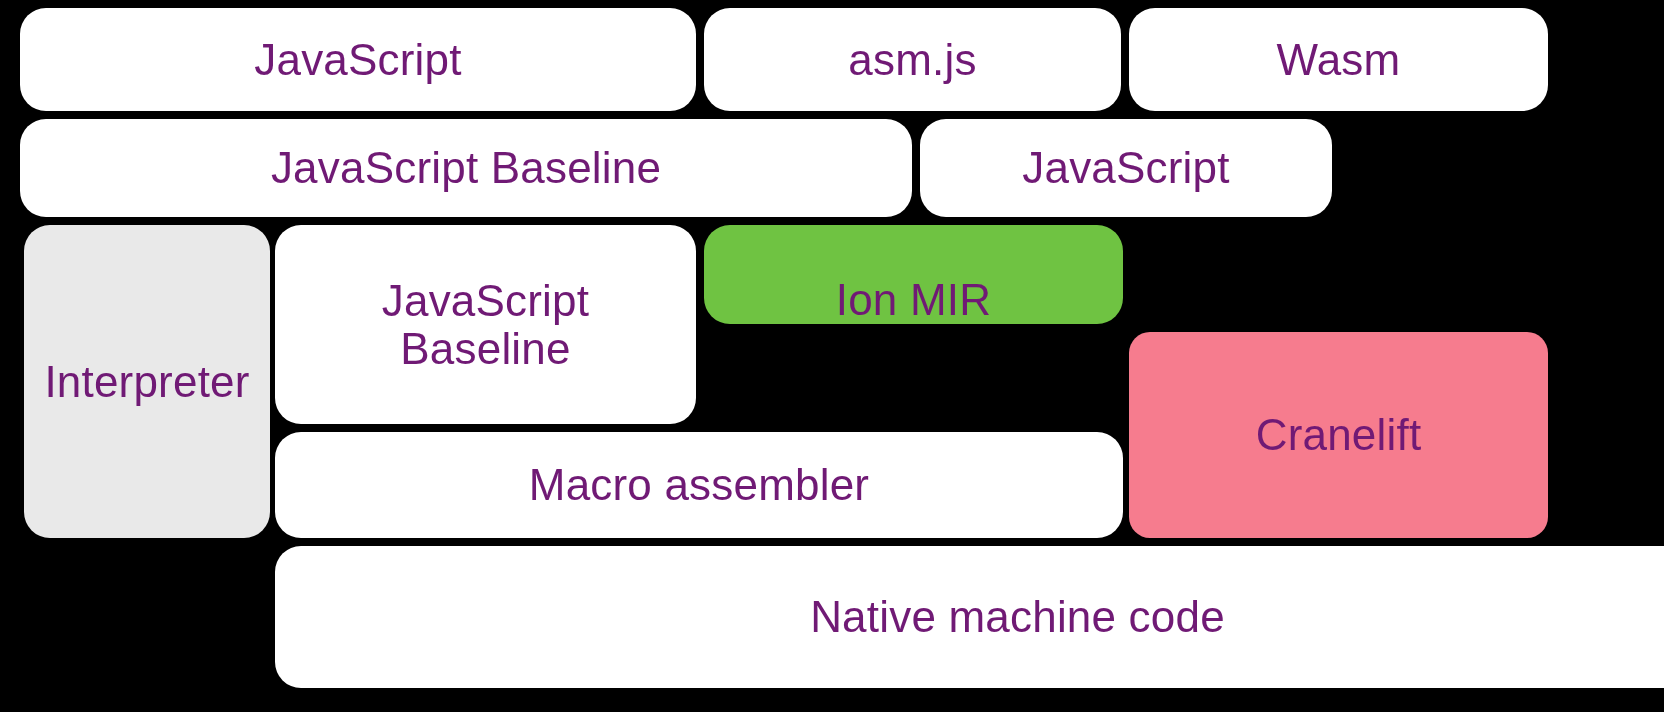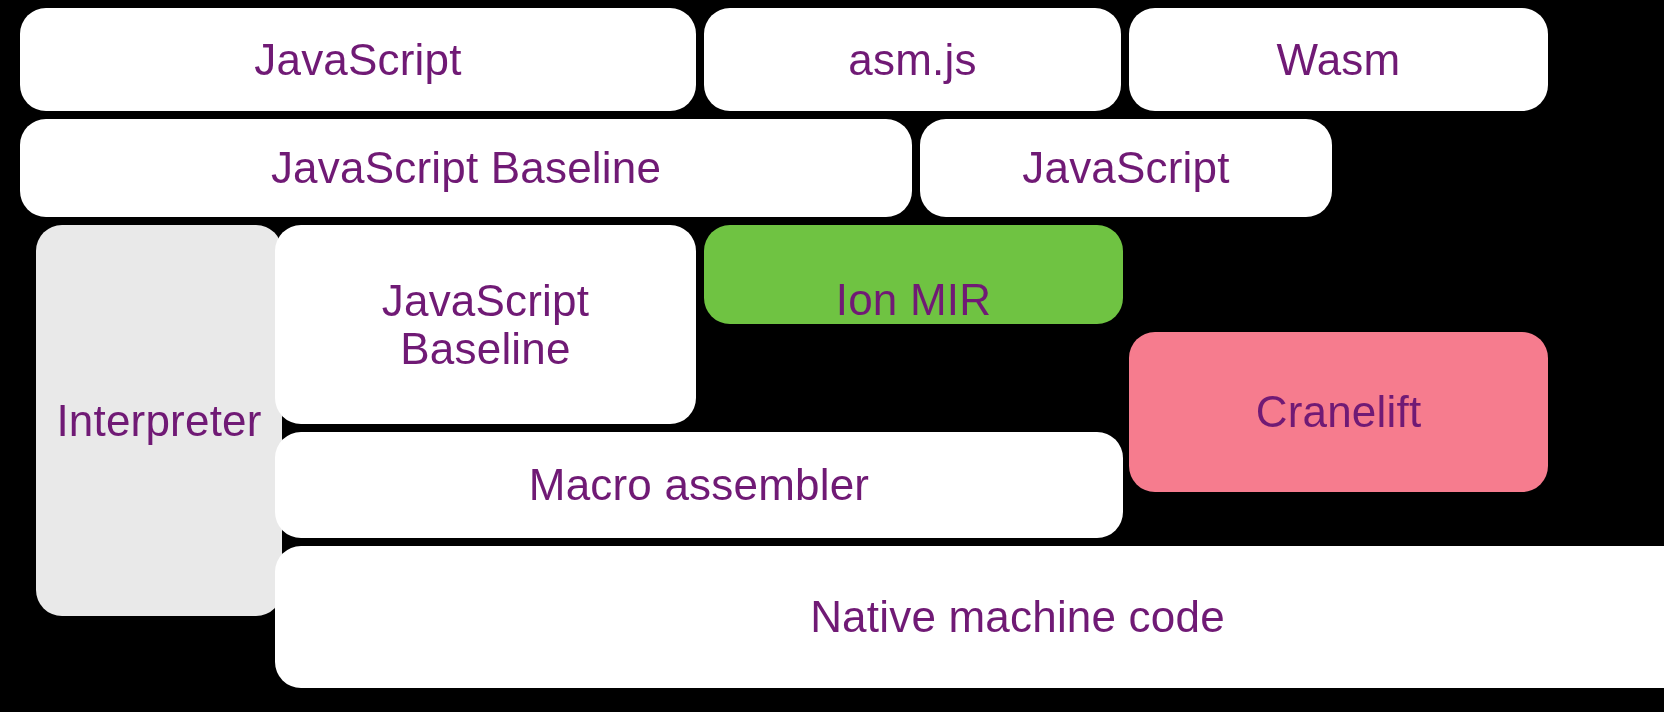--- a/index.html
+++ b/index.html
@@ -46,25 +46,25 @@
   
   #n-javascript      { left: 20px;   top: 8px;   width: 676px;  height: 103px; }
   #n-asmjs           { left: 704px;  top: 8px;   width: 417px;  height: 103px; }
   #n-wasm            { left: 1129px; top: 8px;   width: 419px;  height: 103px; }
 
   
   #n-js-bytecode     { left: 20px;   top: 119px; width: 892px;  height: 98px; }
   #n-baldrmonkey     { left: 920px;  top: 119px; width: 412px;  height: 98px; }
 
   
-  #n-interpreter     { left: 36px;   top: 225px; width: 246px;  height: 391px; }
+  #n-interpreter     { left: 24px;   top: 225px; width: 246px;  height: 313px; }
   #n-js-baseline     { left: 275px;  top: 225px; width: 421px;  height: 199px; }
   #n-ion-mir         { left: 704px;  top: 225px; width: 419px;  height: 99px; }
   #n-ion-lir         { left: 704px;  top: 332px; width: 419px;  height: 92px; }
-  #n-cranelift       { left: 1129px; top: 332px; width: 419px;  height: 160px; }
+  #n-cranelift       { left: 1129px; top: 332px; width: 419px;  height: 206px; border-radius: 21px; }
   #n-macro-assembler { left: 275px;  top: 432px; width: 848px;  height: 106px; }
 
   
   #n-native-code     { left: 275px;  top: 546px; width: 1485px; height: 142px; }
 </style>
 </head>
 <body>
 
 <div id="diagram">
 

